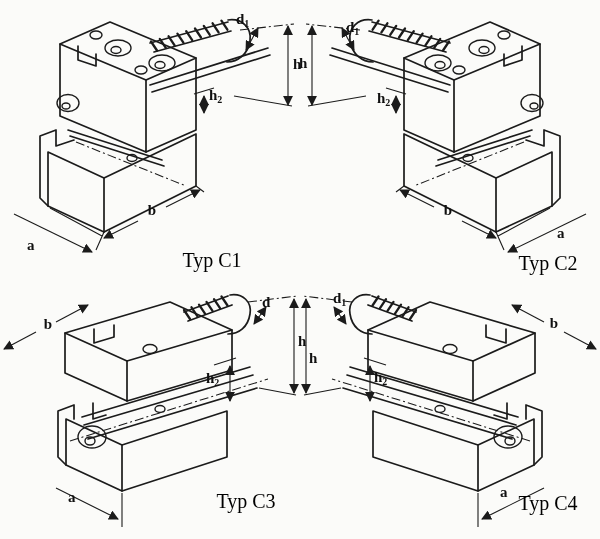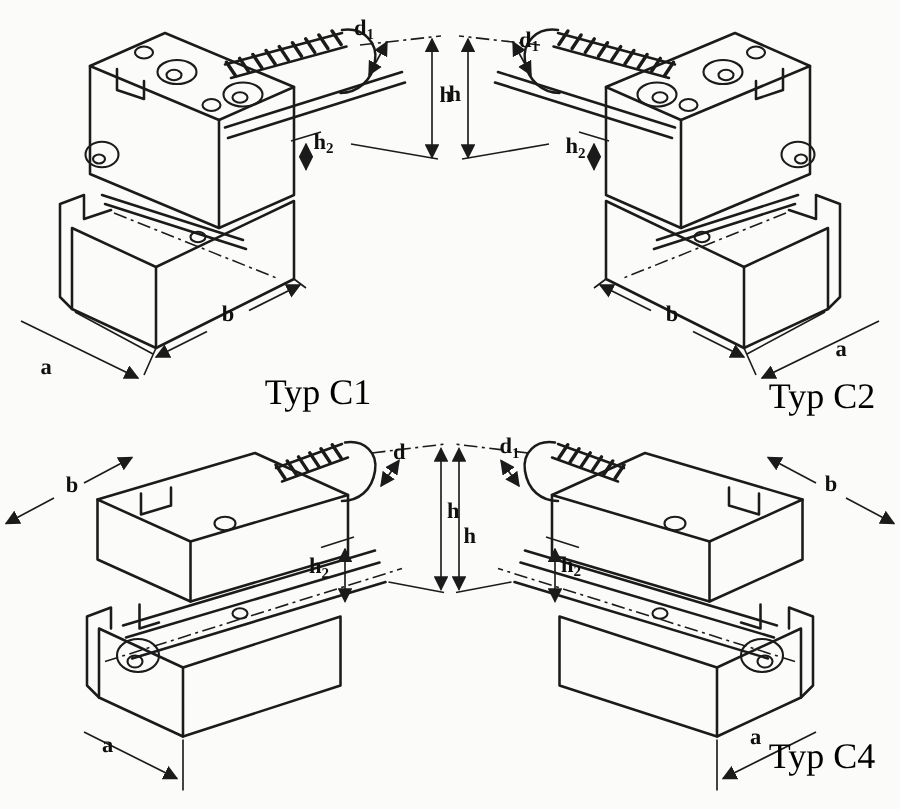--- a/index.html
+++ b/index.html
@@ -7,21 +7,21 @@
        font-family:"Liberation Sans",sans-serif;}
   .stage{position:absolute;left:0;top:0;width:600px;height:539px;font-family:Liberation Serif, serif;}
   svg.q{position:absolute;overflow:visible;}
   .o{fill:none;stroke:#1b1b1b;stroke-width:1.7;stroke-linejoin:round;stroke-linecap:round;}
   .e{fill:none;stroke:#1b1b1b;stroke-width:1.4;}
   .t{fill:none;stroke:#1b1b1b;stroke-width:2.3;stroke-linecap:round;}
   .dm{fill:none;stroke:#1b1b1b;stroke-width:1.1;}
   .cl{fill:none;stroke:#1b1b1b;stroke-width:1.05;stroke-dasharray:9 3 2 3;}
   .dim{position:absolute;font-size:15px;font-weight:700;color:#101010;line-height:1;white-space:nowrap;}
   .dim sub{font-size:10px;vertical-align:-3px;}
-  .cap{position:absolute;width:120px;text-align:center;font-size:24px;font-weight:400;
+  .cap{position:absolute;width:120px;text-align:center;font-size:20px;font-weight:400;
        color:#000;line-height:1.1;white-space:nowrap;}
 </style>
 </head>
 <body>
 
 <div class="stage">
 
   <svg class="q" style="left:0;top:0" width="300" height="270" viewBox="0 0 300 270">
     <defs>
       <marker id="arr" viewBox="0 0 10 10" refX="9" refY="5" markerWidth="9" markerHeight="9" orient="auto-start-reverse">
@@ -130,20 +130,21 @@
   <div class="dim" style="left:377px;top:91px"><span>h</span><sub>2</sub></div>
   <div class="dim" style="left:433px;top:203px;width:30px;text-align:center">b</div>
   <div class="dim" style="left:557px;top:226px">a</div>
   <div class="cap" style="left:488px;top:252px">Typ C2</div>
 
   <div class="dim" style="left:262px;top:295px"><span>d</span><sub></sub></div>
   <div class="dim" style="left:298px;top:334px">h</div>
   <div class="dim" style="left:206px;top:371px"><span>h</span><sub>2</sub></div>
   <div class="dim" style="left:33px;top:317px;width:30px;text-align:center">b</div>
   <div class="dim" style="left:68px;top:490px">a</div>
+  <div class="cap" style="left:186px;top:490px">Typ C3</div>
 
   <div class="dim" style="left:333px;top:291px"><span>d</span><sub>1</sub></div>
   <div class="dim" style="left:309px;top:351px">h</div>
   <div class="dim" style="left:374px;top:370px"><span>h</span><sub>2</sub></div>
   <div class="dim" style="left:539px;top:316px;width:30px;text-align:center">b</div>
   <div class="dim" style="left:500px;top:485px">a</div>
   <div class="cap" style="left:488px;top:492px">Typ C4</div>
 
 </div>
 

